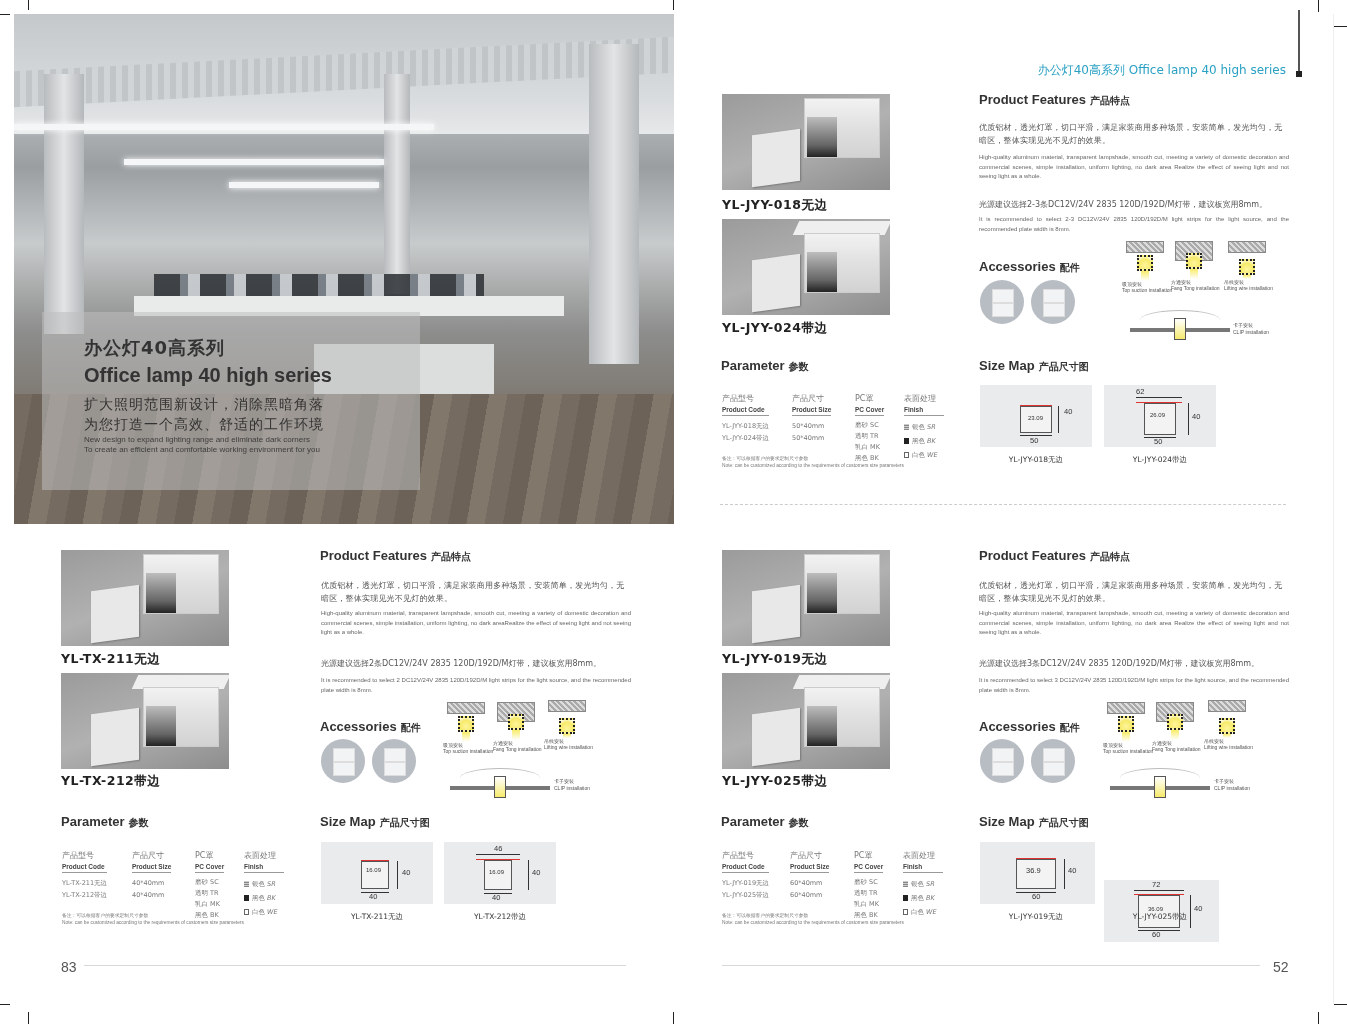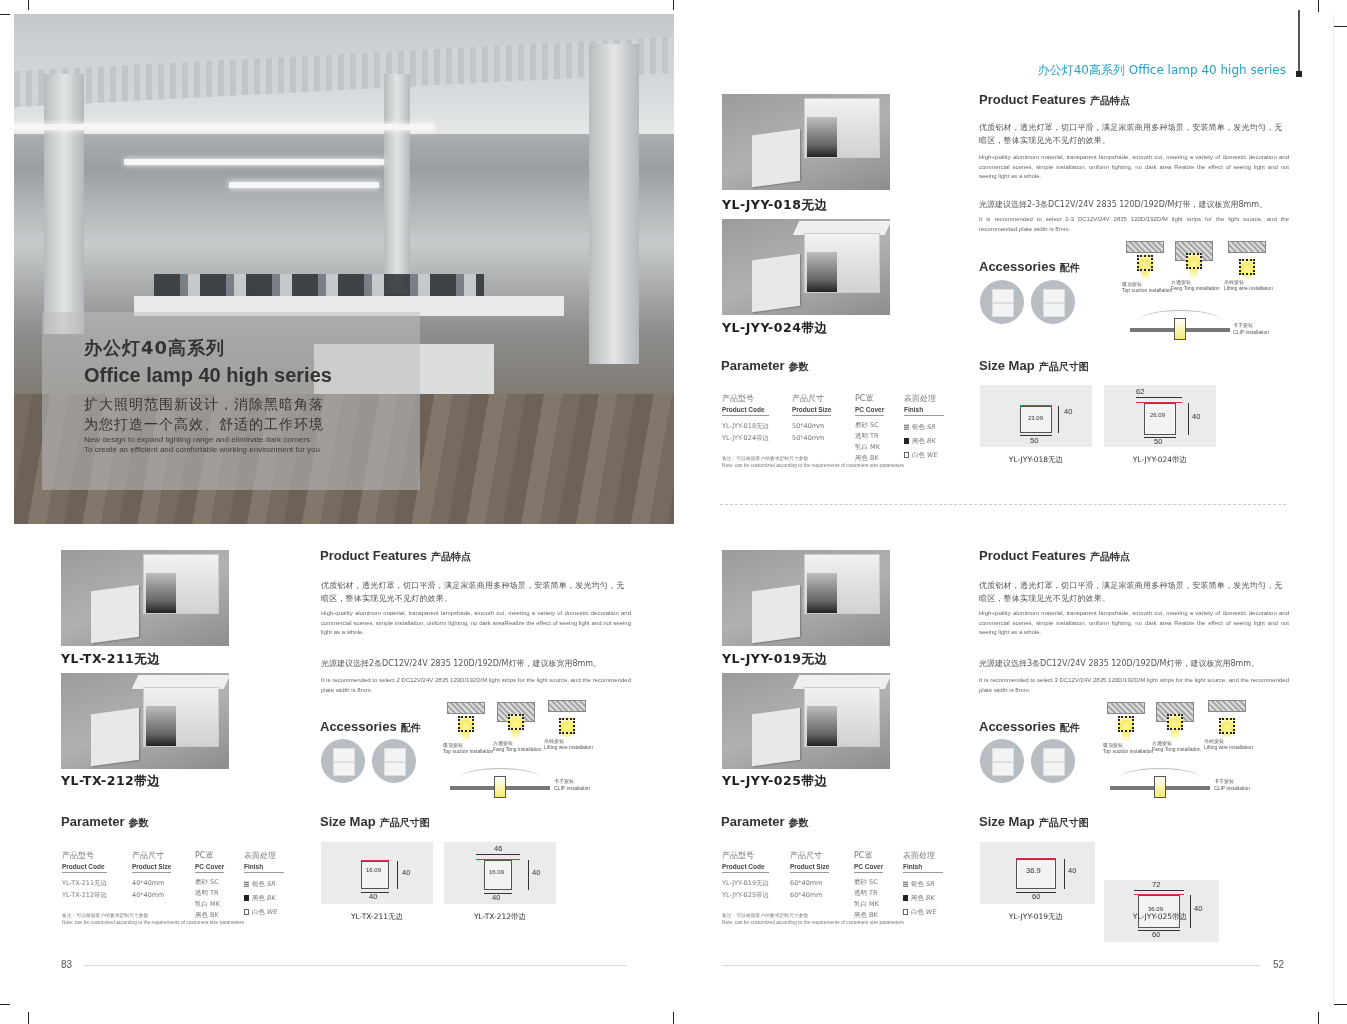--- a/index.html
+++ b/index.html
@@ -92,21 +92,21 @@
   .smap .prof { position: absolute; border: 1px solid #555; background: #f3f3f3; }
   .smap .topred { position: absolute; height: 1px; background: #d33; }
   .smap .dim { position: absolute; font-size: 7.5px; color: #333; }
   .smap .hline { position: absolute; height: 1px; background: #333; }
   .smap .vline { position: absolute; width: 1px; background: #333; }
   .smap .inner { position: absolute; font-size: 6px; color: #333; }
   .smap-lbl { position: absolute; width: 112px; text-align: center; font-size: 7.5px; color: #333; font-family: "DejaVu Sans", sans-serif; }
 
   .divider-dashed { position: absolute; left: 720px; top: 504px; width: 566px; border-top: 1px dashed #ccc; }
   .footer-line { position: absolute; height: 1px; background: #d8d8d8; }
-  .pageno { position: absolute; font-size: 10px; color: #555; }
+  .pageno { position: absolute; font-size: 14px; color: #555; }
 </style>
 </head>
 <body>
 
 <div class="crop-mark" style="left:28px;top:0;width:1px;height:10px;"></div>
 <div class="crop-mark" style="left:0;top:14px;width:10px;height:1px;"></div>
 <div class="crop-mark" style="left:673px;top:0;width:1px;height:10px;"></div>
 <div class="crop-mark" style="left:1318px;top:0;width:1px;height:12px;"></div>
 <div class="crop-mark" style="left:1334px;top:26px;width:13px;height:1px;"></div>
 <div class="crop-mark" style="left:28px;top:1012px;width:1px;height:12px;"></div>

